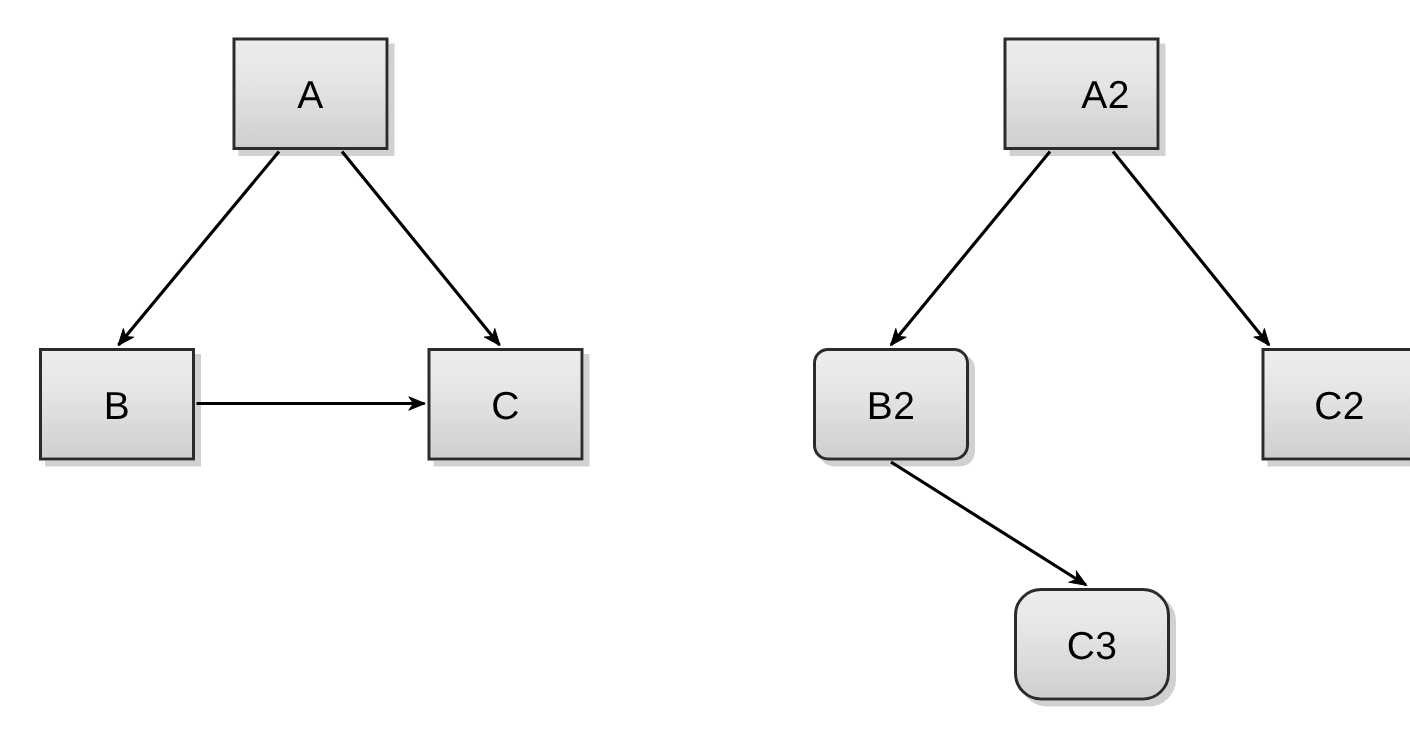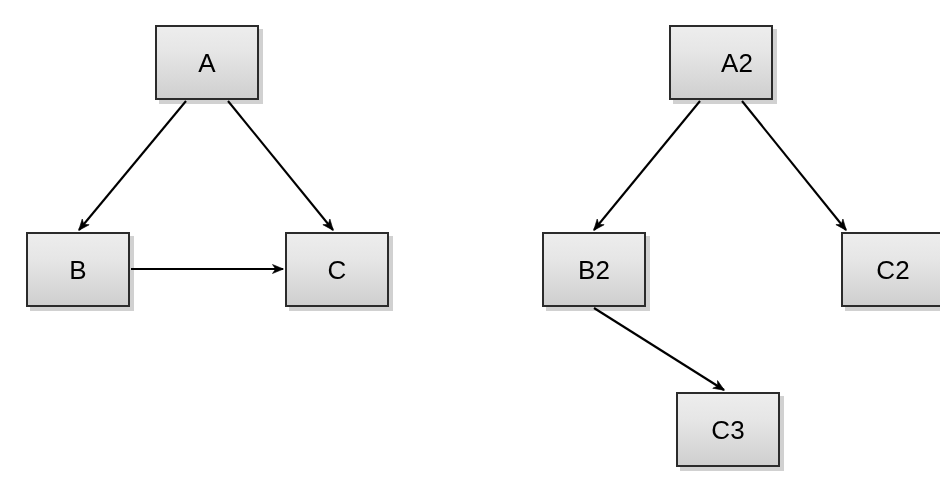--- a/index.html
+++ b/index.html
@@ -73,24 +73,24 @@
       </div>
       <div class="node" style="left: 26px; top: 232px; width: 104px; height: 75px;">
         <span class="node-label">B</span>
       </div>
       <div class="node" style="left: 285px; top: 232px; width: 104px; height: 75px;">
         <span class="node-label">C</span>
       </div>
       <div class="node" style="left: 669px; top: 25px; width: 104px; height: 75px; padding-left: 32px;">
         <span class="node-label">A2</span>
       </div>
-      <div class="node" style="left: 542px; top: 232px; width: 104px; height: 75px;">
+      <div class="node" style="left: 542px; top: 232px; width: 104px; height: 75px; border-radius: 10px;">
         <span class="node-label">B2</span>
       </div>
       <div class="node" style="left: 841px; top: 232px; width: 104px; height: 75px;">
         <span class="node-label">C2</span>
       </div>
-      <div class="node" style="left: 676px; top: 392px; width: 104px; height: 75px;">
+      <div class="node" style="left: 676px; top: 392px; width: 104px; height: 75px; border-radius: 18px;">
         <span class="node-label">C3</span>
       </div>
     </div>
 
 </div>
 
 </body></html>

